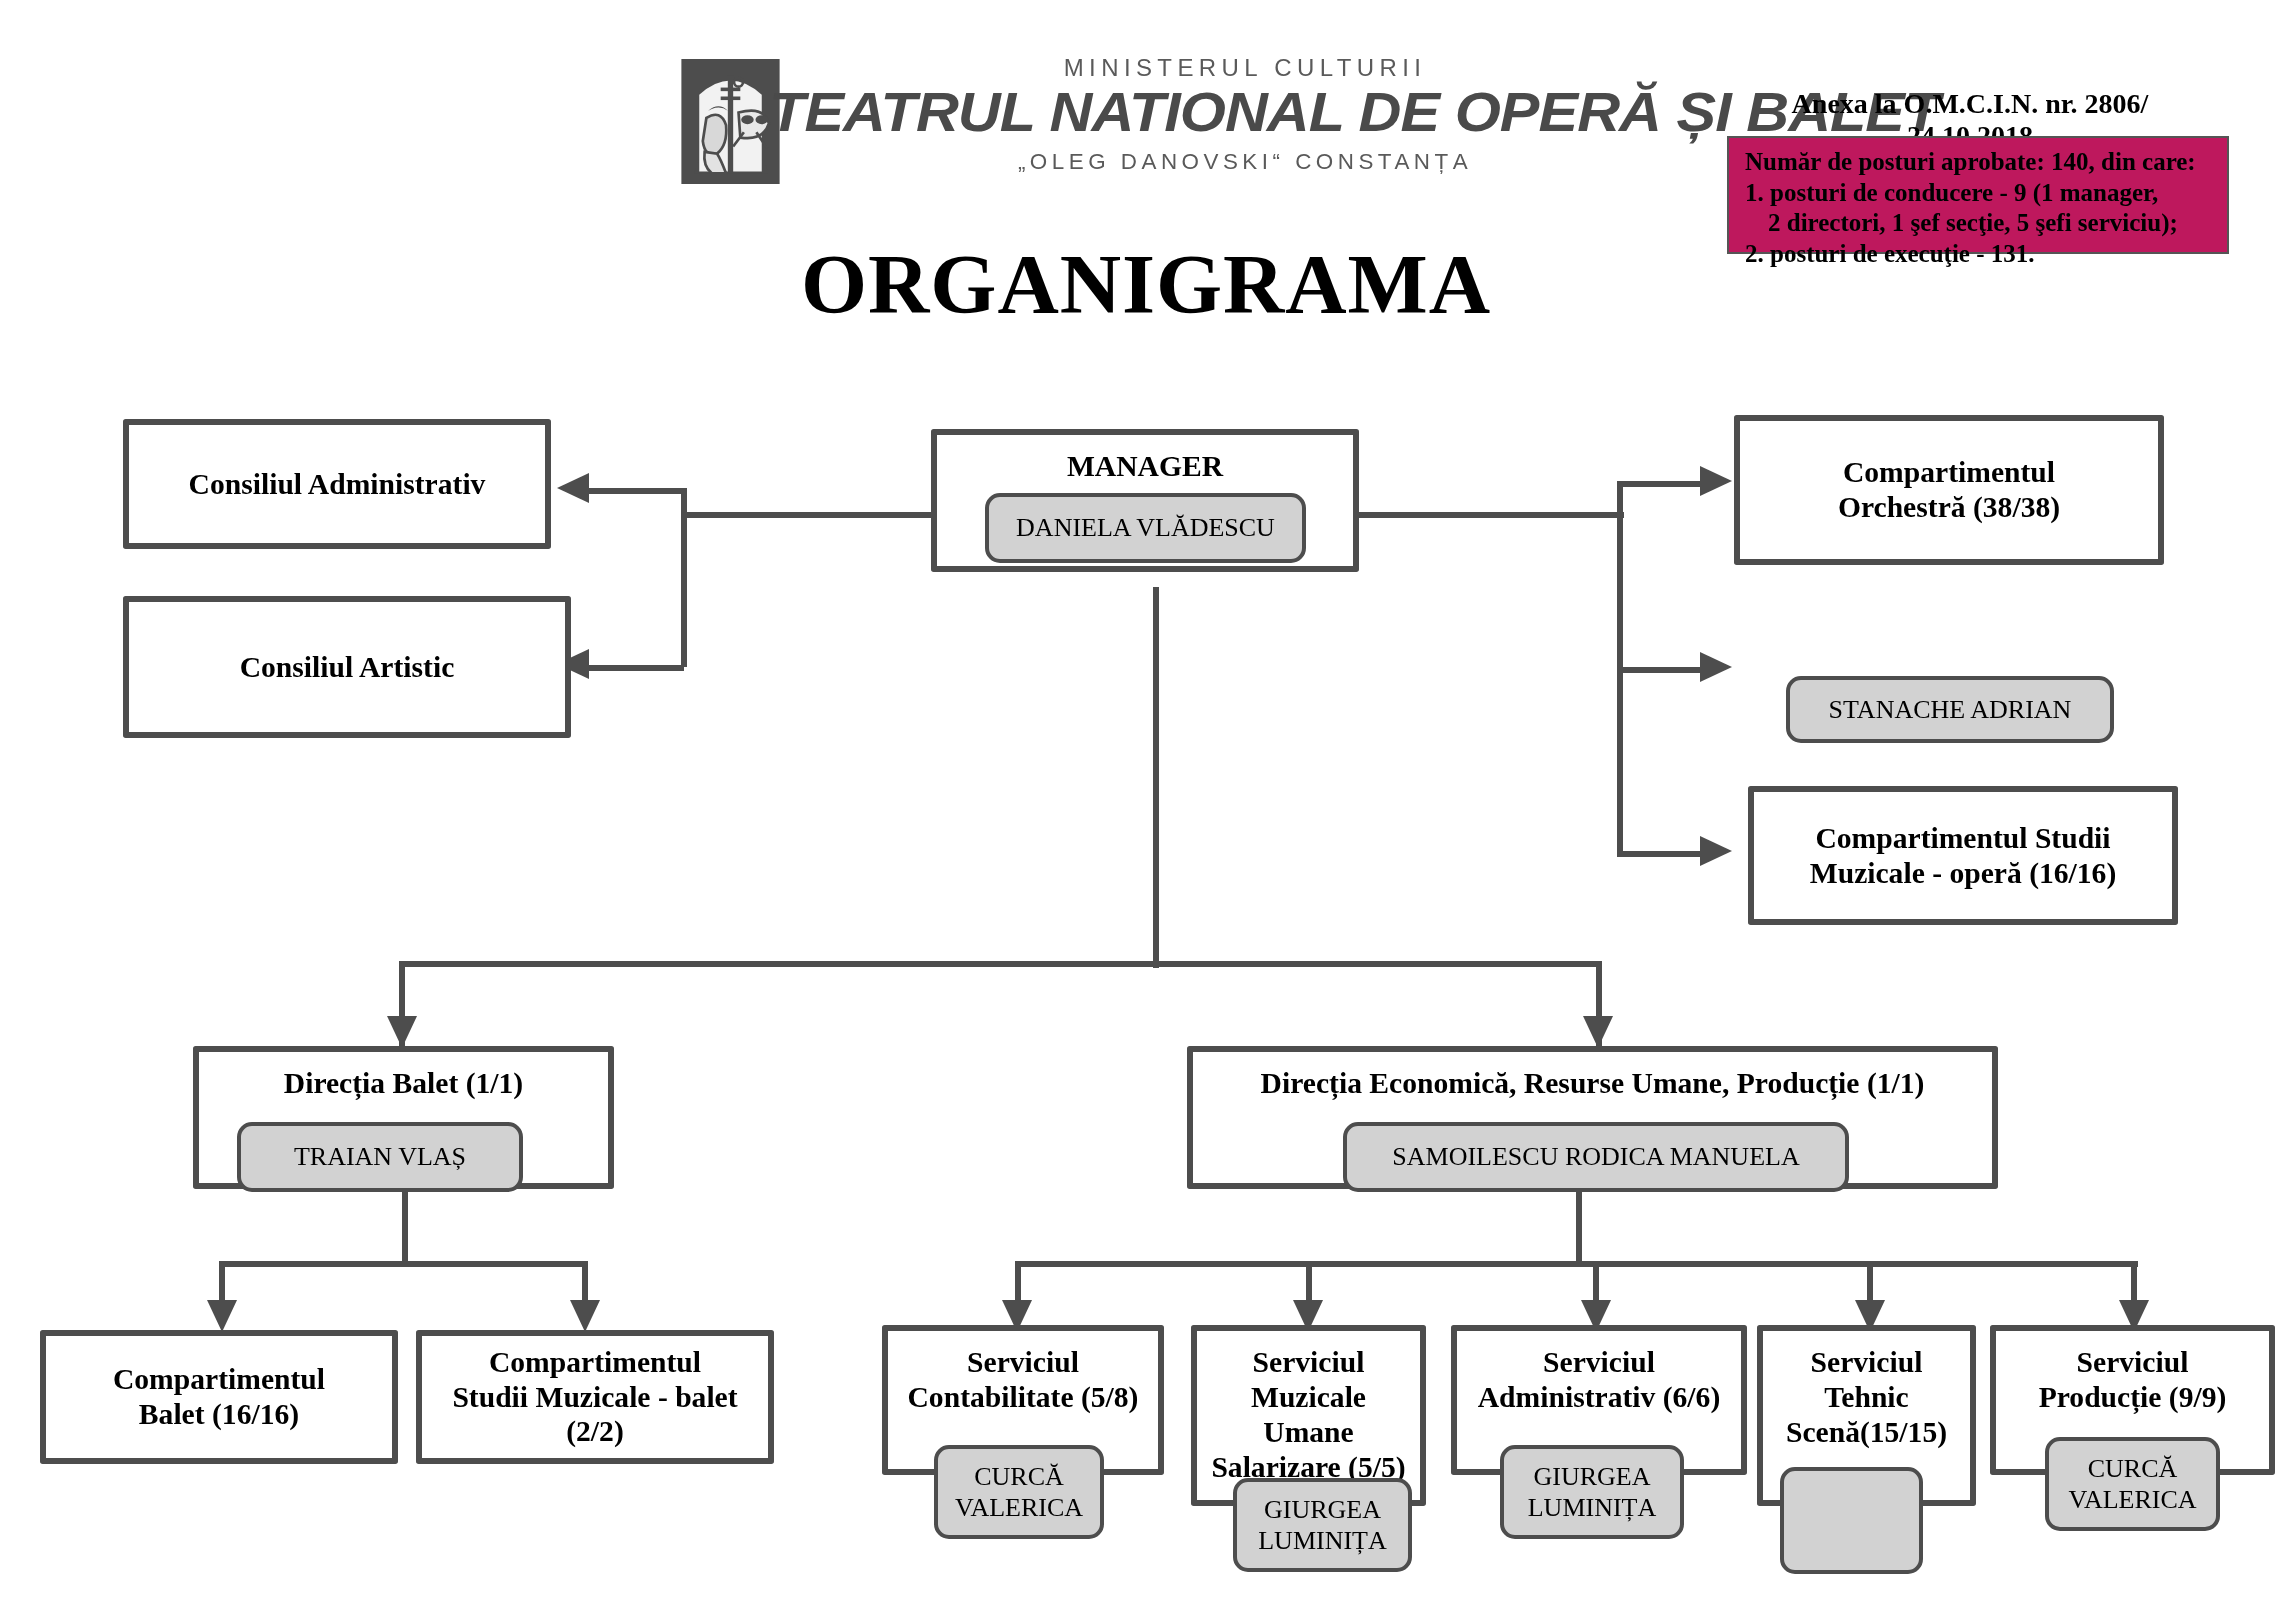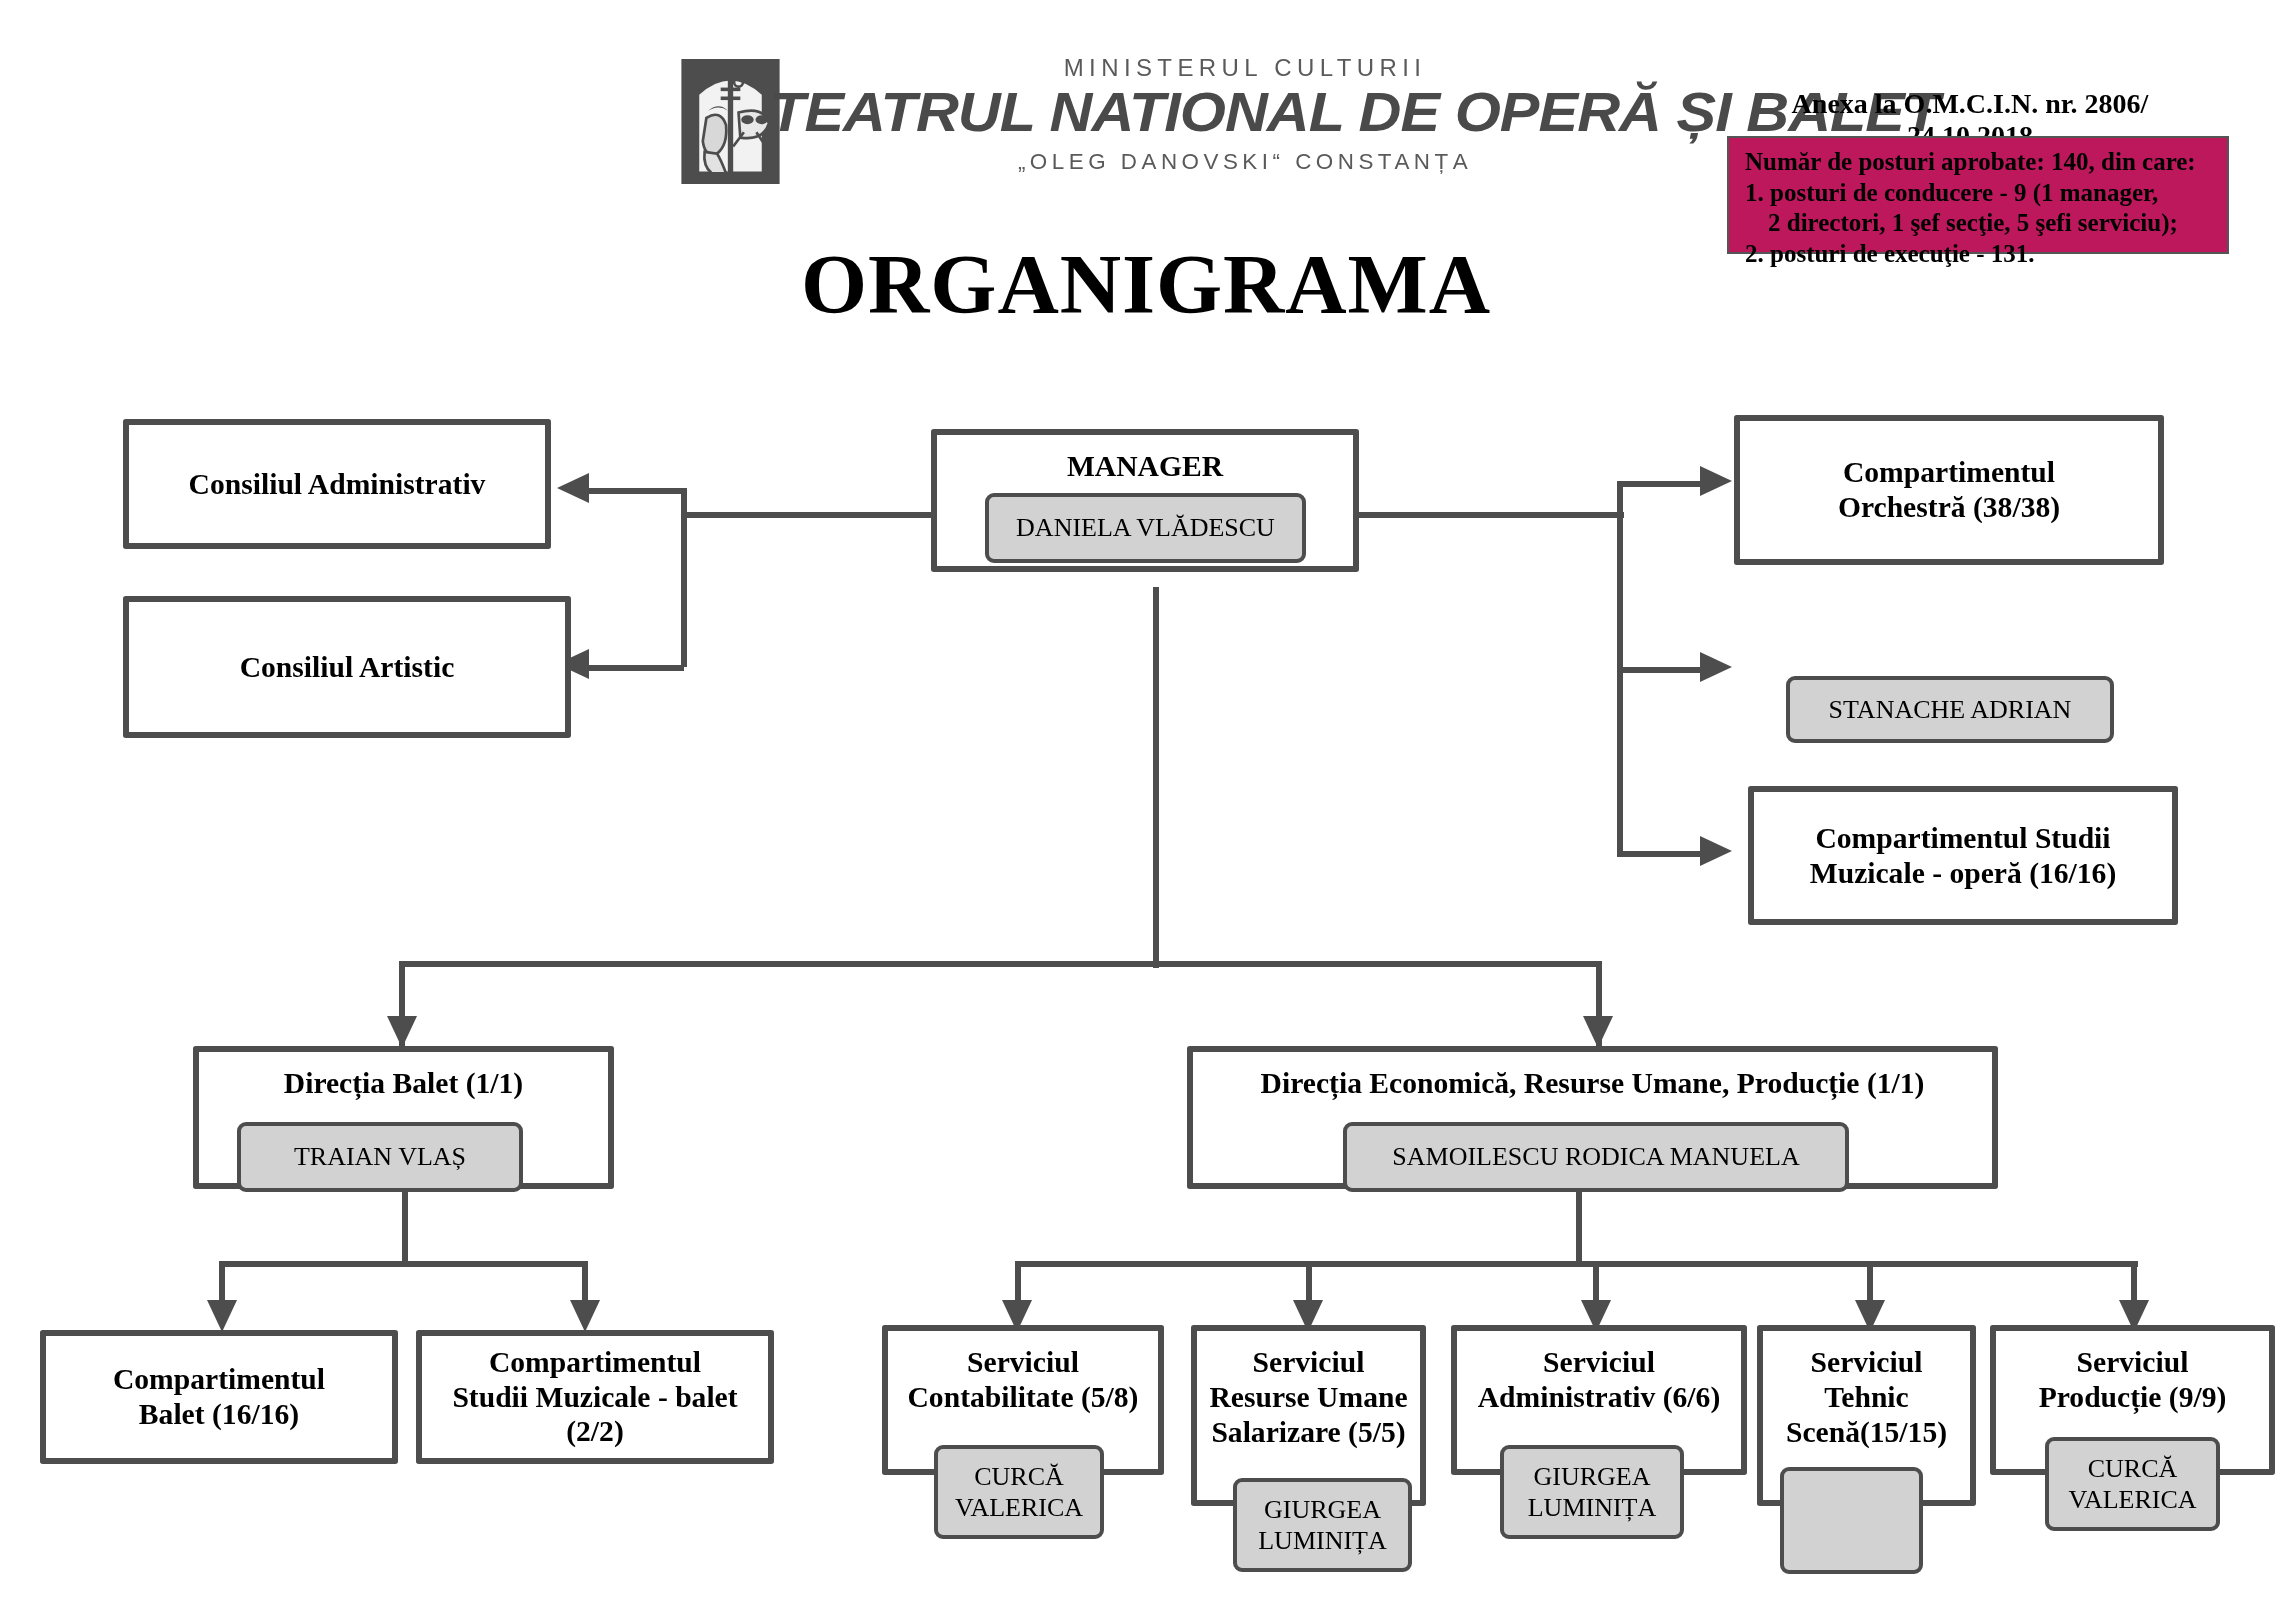--- a/index.html
+++ b/index.html
@@ -57,21 +57,21 @@
   }
   .node .title{
     font-size:29.6px;font-weight:bold;line-height:1.18;color:#000;
     padding:0 9px;
   }
   .node.has-plate{align-items:flex-start;}
   .node.has-plate .title{padding-top:14.3px;}
 
   .plate{
     position:absolute;box-sizing:border-box;
-    background:#d2d2d2;border:4.5px solid #4d4d4d;border-radius:9px;
+    background:#d2d2d2;border:4.5px solid #4d4d4d;border-radius:15px;
     display:flex;align-items:center;justify-content:center;text-align:center;
     font-size:26px;line-height:1.2;color:#000;
     z-index:6;
   }
 
   
   .ln{position:absolute;background:#4d4d4d;}
   .ln.h{height:6.3px;}
   .ln.v{width:6.3px;}
   .arw{position:absolute;width:0;height:0;}
@@ -227,21 +227,21 @@
     </div>
   </div>
   <div class="plate" style="left:934px;top:1445px;width:170px;height:94px;flex-direction:column;">
     <span>CURCĂ</span>
     <span>VALERICA</span>
   </div>
 
   <div class="node has-plate" style="left:1191px;top:1325px;width:235px;height:181px;">
     <div class="title">
       <div>Serviciul</div>
-      <div>Resurse Umane</div>
+      <div>Muzicale Umane</div>
       <div>Salarizare (5/5)</div>
     </div>
   </div>
   <div class="plate" style="left:1233px;top:1478px;width:179px;height:94px;flex-direction:column;">
     <span>GIURGEA</span>
     <span>LUMINIȚA</span>
   </div>
 
   <div class="node has-plate" style="left:1451px;top:1325px;width:296px;height:150px;">
     <div class="title">

